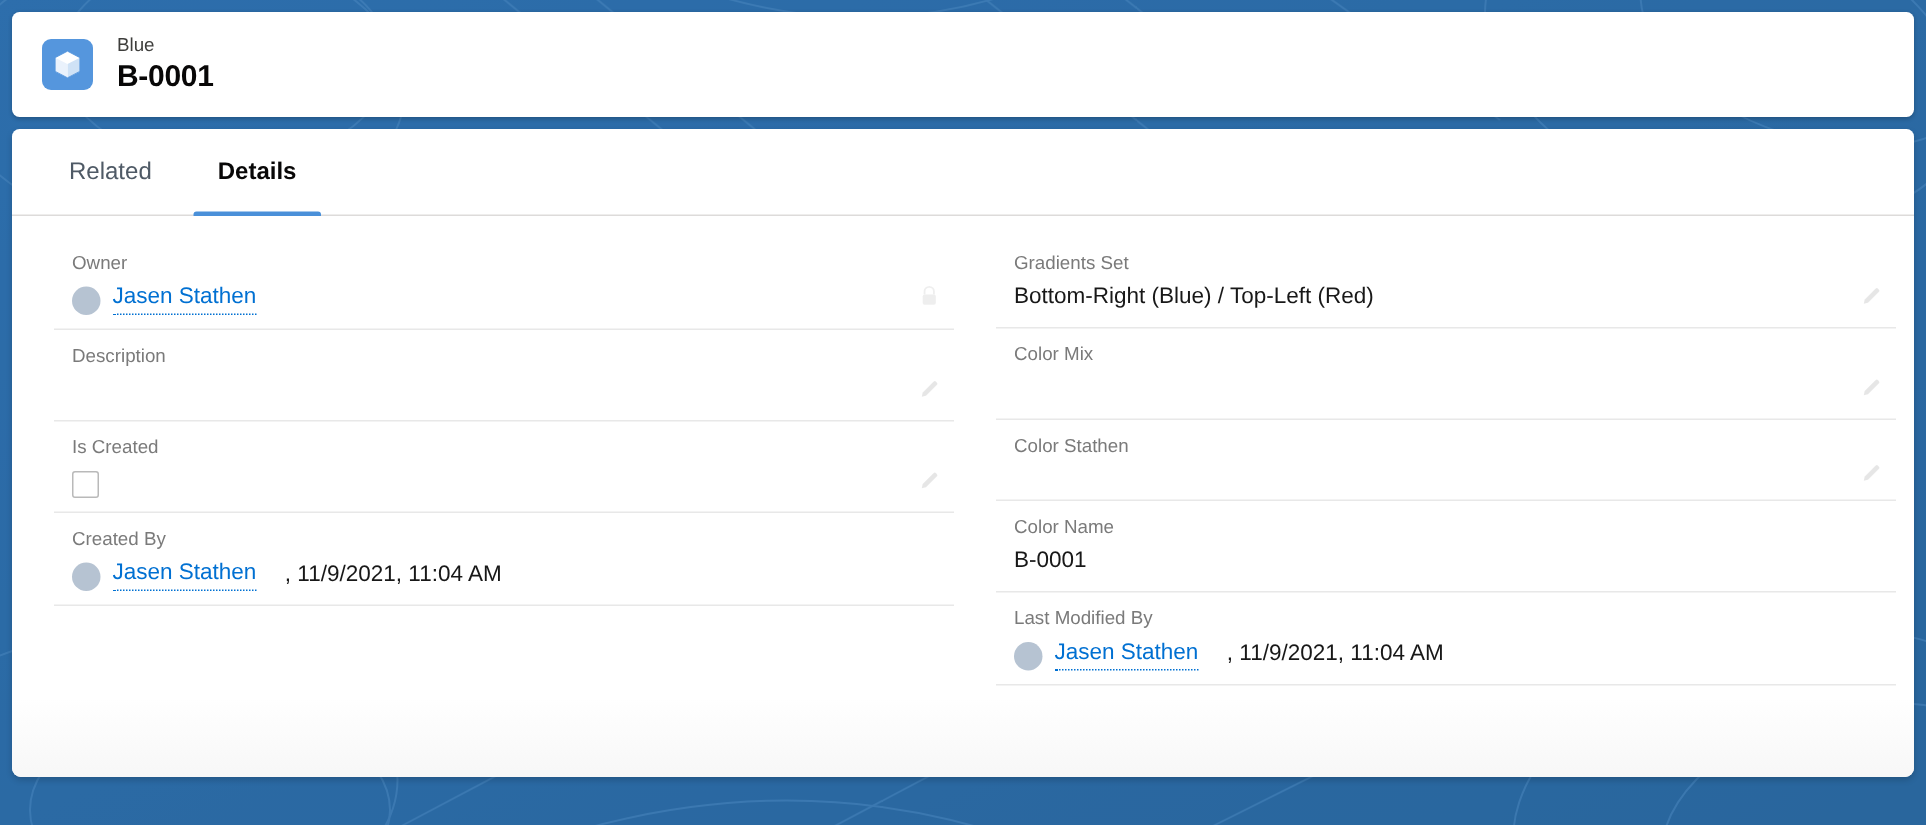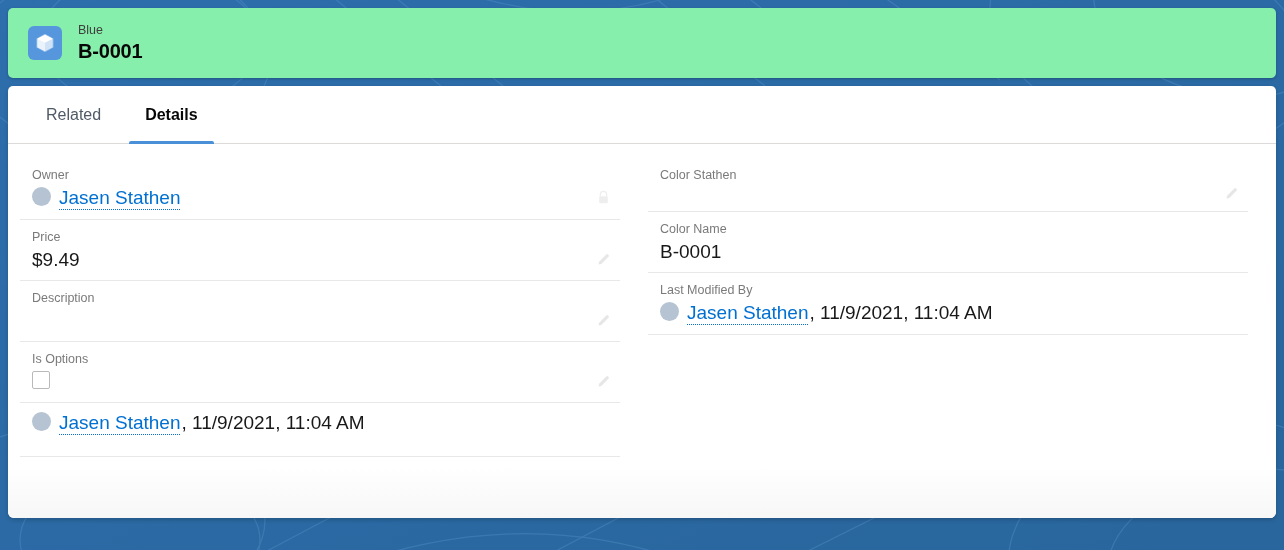--- a/index.html
+++ b/index.html
@@ -24,21 +24,21 @@
     pointer-events: none;
   }
 
   
   .header-card {
     position: absolute;
     left: 8px;
     top: 8px;
     width: 1268px;
     height: 70px;
-    background: #86efac;
+    background: #ffffff;
     border-radius: 5px;
     box-shadow: 0 1px 3px rgba(0,0,0,0.22);
     display: flex;
     align-items: center;
     padding-left: 20px;
   }
 
   .record-icon {
     width: 34px;
     height: 34px;
@@ -124,21 +124,21 @@
     bottom: -1px;
     height: 3px;
     background: #4a90d9;
     border-radius: 2px 2px 0 0;
   }
 
   
   .fields-wrap {
     flex: 1 1 auto;
     display: flex;
-    padding: 14px 30px 0 12px;
+    padding: 14px 30px 0 28px;
     background: linear-gradient(to bottom, #ffffff 0%, #ffffff 86%, #f7f7f7 100%);
   }
 
   .col {
     width: 600px;
     flex: 0 0 auto;
   }
 
   .col.right { margin-left: 28px; }
 
@@ -150,40 +150,40 @@
   }
 
   .field-label {
     font-size: 12.5px;
     color: #7a7a7a;
     line-height: 17px;
     margin-bottom: 3px;
   }
 
   .field-value {
-    font-size: 19px;
+    font-size: 15px;
     color: #181818;
     line-height: 22px;
     min-height: 22px;
     display: flex;
-    align-items: flex-start;
+    align-items: flex-end;
   }
 
   .field-value.empty { min-height: 22px; }
 
   .link {
     color: #0070d2;
     text-decoration: none;
     border-bottom: 1px dotted #0070d2;
     cursor: pointer;
   }
 
   .meta-text {
     color: #181818;
-    margin-left: 1px;
+    margin-left: 19px;
   }
 
   .avatar {
     width: 19px;
     height: 19px;
     border-radius: 50%;
     margin-right: 8px;
     flex: 0 0 auto;
     background: #b6c3d2;
     display: block;
@@ -289,65 +289,75 @@
           <a class="link">Jasen Stathen</a>
         </div>
         <div class="field-action very-faint">
           <svg width="15" height="15" viewBox="0 0 24 24">
             <path d="M7 10V7a5 5 0 0 1 10 0v3" fill="none" stroke="#9b9b9b" stroke-width="2"></path>
             <rect x="5" y="10" width="14" height="11" rx="2" fill="#9b9b9b"></rect>
           </svg>
         </div>
       </div>
 
-      <div class="field">
-        <div class="field-label">Price</div>
-        <div class="field-value">$9.49</div>
-        <div class="field-action faint">
-          <svg width="15" height="15" viewBox="0 0 24 24">
-            <path d="M4 20l1-4.5L16.5 4a2 2 0 0 1 2.8 0l.7.7a2 2 0 0 1 0 2.8L8.5 19 4 20z" fill="#b0b0b0"></path>
-          </svg>
-        </div>
-      </div>
 
       <div class="field">
         <div class="field-label">Description</div>
         <div class="field-value empty"></div>
         <div class="field-action faint">
           <svg width="15" height="15" viewBox="0 0 24 24">
             <path d="M4 20l1-4.5L16.5 4a2 2 0 0 1 2.8 0l.7.7a2 2 0 0 1 0 2.8L8.5 19 4 20z" fill="#b0b0b0"></path>
           </svg>
         </div>
       </div>
 
       <div class="field">
-        <div class="field-label">Is Options</div>
+        <div class="field-label">Is Created</div>
         <div class="field-value">
           <span class="checkbox"></span>
         </div>
         <div class="field-action faint">
           <svg width="15" height="15" viewBox="0 0 24 24">
             <path d="M4 20l1-4.5L16.5 4a2 2 0 0 1 2.8 0l.7.7a2 2 0 0 1 0 2.8L8.5 19 4 20z" fill="#b0b0b0"></path>
           </svg>
         </div>
       </div>
 
       <div class="field">
+        <div class="field-label">Created By</div>
         <div class="field-value">
           <span class="avatar"></span>
           <a class="link">Jasen Stathen</a>
           <span class="meta-text">, 11/9/2021, 11:04 AM</span>
         </div>
       </div>
 
     </div>
 
     <div class="col right">
 
-
+      <div class="field">
+        <div class="field-label">Gradients Set</div>
+        <div class="field-value">Bottom-Right (Blue) / Top-Left (Red)</div>
+        <div class="field-action faint">
+          <svg width="15" height="15" viewBox="0 0 24 24">
+            <path d="M4 20l1-4.5L16.5 4a2 2 0 0 1 2.8 0l.7.7a2 2 0 0 1 0 2.8L8.5 19 4 20z" fill="#b0b0b0"></path>
+          </svg>
+        </div>
+      </div>
+
+      <div class="field">
+        <div class="field-label">Color Mix</div>
+        <div class="field-value empty"></div>
+        <div class="field-action faint">
+          <svg width="15" height="15" viewBox="0 0 24 24">
+            <path d="M4 20l1-4.5L16.5 4a2 2 0 0 1 2.8 0l.7.7a2 2 0 0 1 0 2.8L8.5 19 4 20z" fill="#b0b0b0"></path>
+          </svg>
+        </div>
+      </div>
 
       <div class="field">
         <div class="field-label">Color Stathen</div>
         <div class="field-action faint">
           <svg width="15" height="15" viewBox="0 0 24 24">
             <path d="M4 20l1-4.5L16.5 4a2 2 0 0 1 2.8 0l.7.7a2 2 0 0 1 0 2.8L8.5 19 4 20z" fill="#b0b0b0"></path>
           </svg>
         </div>
       </div>
 

